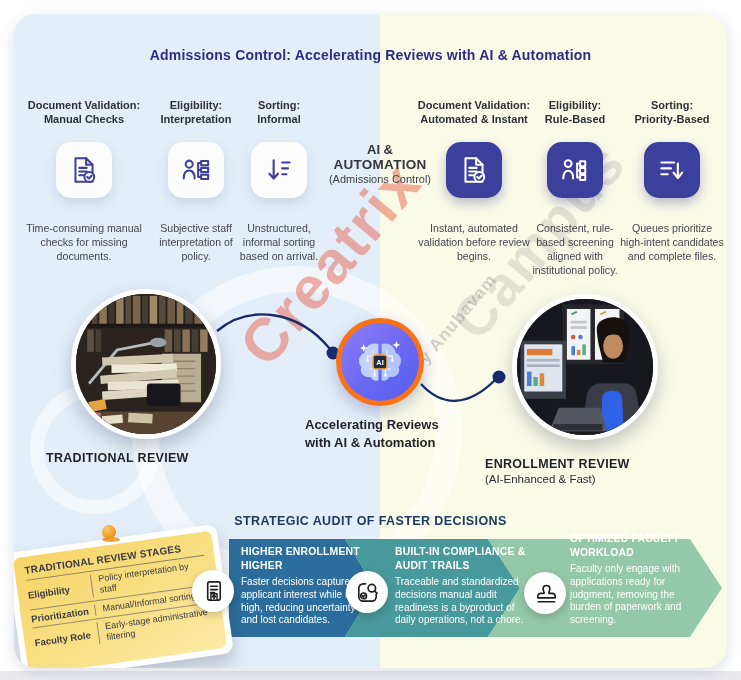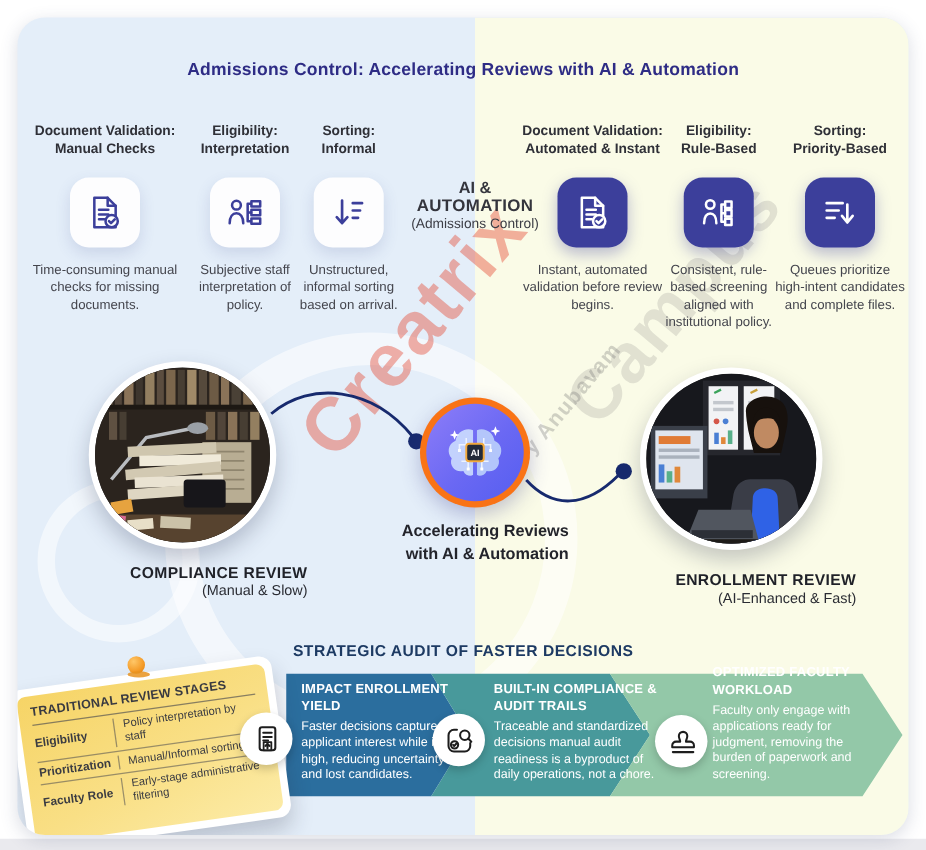--- a/index.html
+++ b/index.html
@@ -24,41 +24,41 @@
   .main-title { position:absolute; left:0; top:33px; width:713px; text-align:center; z-index:2;
                 font-size:14px; font-weight:800; color:#2e2c85; letter-spacing:0.2px; }
 
   
   .feature { position:absolute; top:84px; text-align:center; z-index:2; }
   .f-title { font-size:11px; font-weight:700; color:#2f3037; line-height:1.3;text-align:center; }
   .tile { width:56px; height:56px; border-radius:15px; margin:15px auto 0; display:flex; align-items:center;
           justify-content:center; }
   .tile-light { background:#fdfdfe; box-shadow:0 5px 12px rgba(70,80,150,0.16); }
   .tile-dark  { background:#3c3f9b; box-shadow:0 5px 12px rgba(60,63,155,0.35); }
-  .f-desc { margin-top:12px; font-size:10.6px; color:#44454d; line-height:1.32; }
+  .f-desc { margin-top:24px; font-size:10.6px; color:#44454d; line-height:1.32; }
 
   .hub-label { position:absolute; left:296px; top:128px; width:140px; text-align:center; z-index:2; color:#34353d; }
   .hub-l1 { font-size:13px; font-weight:800; }
   .hub-l2 { font-size:13.5px; font-weight:800; letter-spacing:0.3px; }
   .hub-l3 { font-size:11px; color:#3c3d45; margin-top:1px; }
 
   
   .photo-circle { position:absolute; border-radius:50%; border:5px solid #ffffff; overflow:hidden; z-index:2;
                   box-shadow:0 8px 18px rgba(30,40,70,0.25); background:#222; }
   .photo-trad { left:57px; top:275px; width:150px; height:150px; }
   .photo-stream { left:498px; top:280px; width:146px; height:146px; }
   .photo-circle svg { width:100%; height:100%; display:block; }
 
   .ai-hub { position:absolute; left:322px; top:304px; width:88px; height:88px; border-radius:50%;
             background:#f97316; z-index:2; box-shadow:0 6px 16px rgba(60,60,140,0.3);
             display:flex; align-items:center; justify-content:center; }
   .ai-hub-inner { width:78px; height:78px; border-radius:50%; background:linear-gradient(135deg,#8d7df8 0%,#6a68f3 55%,#555ef0 100%);
                   display:flex; align-items:center; justify-content:center; }
 
-  .caption { position:absolute; text-align:right; z-index:2; color:#1f2128; }
+  .caption { position:absolute; text-align:left; z-index:2; color:#1f2128; }
   .cap-title { font-size:12.5px; font-weight:800; letter-spacing:0.3px; }
   .cap-sub { font-size:11.5px; margin-top:2px; color:#2a2c33; }
   .cap-trad { left:32px; top:437px; width:200px; }
   .cap-stream { left:471px; top:443px; width:200px; }
   .cap-center { left:291px; top:402px; width:150px; font-size:13px; font-weight:800; line-height:1.35; color:#23242b; }
 
   .overlay-svg { position:absolute; left:0; top:0; width:713px; height:654px; z-index:2; pointer-events:none; }
 
   .impact-title { position:absolute; left:0; top:500px; width:713px; text-align:center; z-index:3;
                   font-size:12.5px; font-weight:800; color:#1d3a63; letter-spacing:0.4px; }
@@ -343,33 +343,32 @@
           </g>
           <rect x="36" y="36" width="18" height="18" rx="3" fill="#232b3a" stroke="#f2a93c" stroke-width="2"></rect>
           <text x="45" y="49" font-size="9.5" font-weight="bold" fill="#ffffff" text-anchor="middle" font-family="Liberation Sans, sans-serif">AI</text>
           <path d="M24 22 l1.4 3.6 L29 27 l-3.6 1.4 L24 32 l-1.4 -3.6 L19 27 l3.6 -1.4 z" fill="#ffffff"></path>
           <path d="M66 18 l1.4 3.6 L71 23 l-3.6 1.4 L66 28 l-1.4 -3.6 L61 23 l3.6 -1.4 z" fill="#ffffff"></path>
         </svg>
       </div>
     </div>
 
     <div class="caption cap-trad">
-      <div class="cap-title">COMPLIANCE REVIEW</div>
-      <div class="cap-sub">(Manual &amp; Slow)</div>
+      <div class="cap-title">TRADITIONAL REVIEW</div>
     </div>
     <div class="caption cap-center">Accelerating Reviews with AI &amp; Automation</div>
     <div class="caption cap-stream">
       <div class="cap-title">ENROLLMENT REVIEW</div>
       <div class="cap-sub">(AI-Enhanced &amp; Fast)</div>
     </div>
 
     <div class="impact-title">STRATEGIC AUDIT OF FASTER DECISIONS</div>
 
     <div class="chev-text chev1">
-      <div class="c-title">IMPACT ENROLLMENT YIELD</div>
+      <div class="c-title">HIGHER ENROLLMENT HIGHER</div>
       <div class="c-desc">Faster decisions capture applicant interest while it is high, reducing uncertainty and lost candidates.</div>
     </div>
     <div class="chev-text chev2">
       <div class="c-title">BUILT-IN COMPLIANCE &amp; AUDIT TRAILS</div>
       <div class="c-desc">Traceable and standardized decisions manual audit readiness is a byproduct of daily operations, not a chore.</div>
     </div>
     <div class="chev-text chev3">
       <div class="c-title">OPTIMIZED FACULTY WORKLOAD</div>
       <div class="c-desc">Faculty only engage with applications ready for judgment, removing the burden of paperwork and screening.</div>
     </div>

